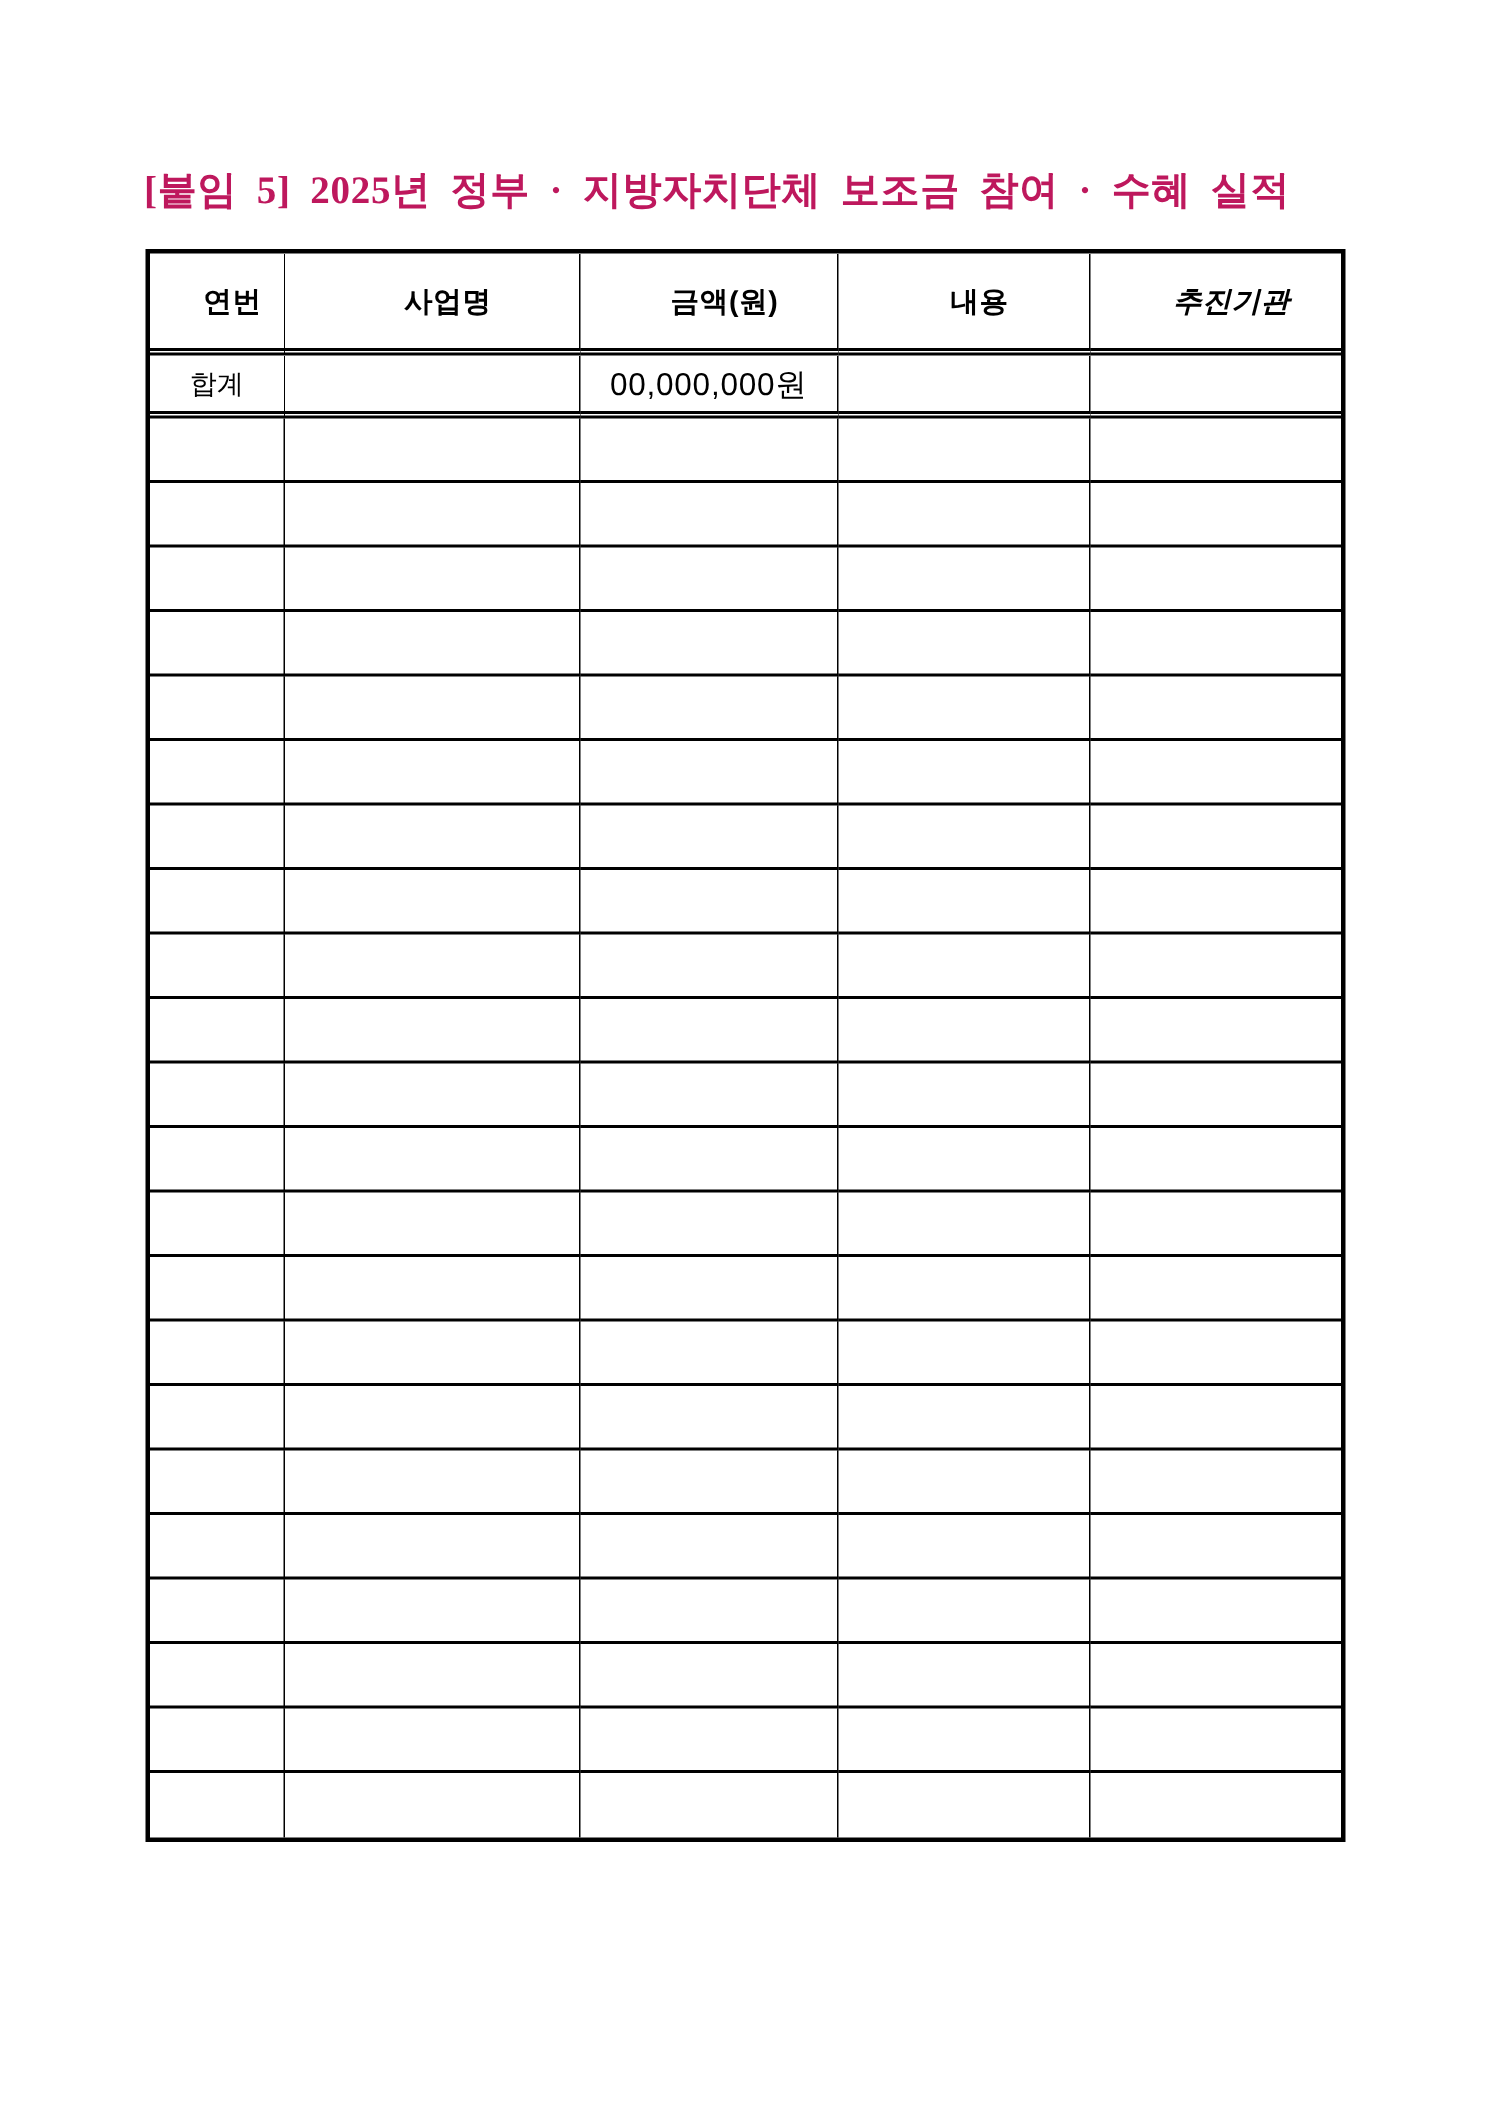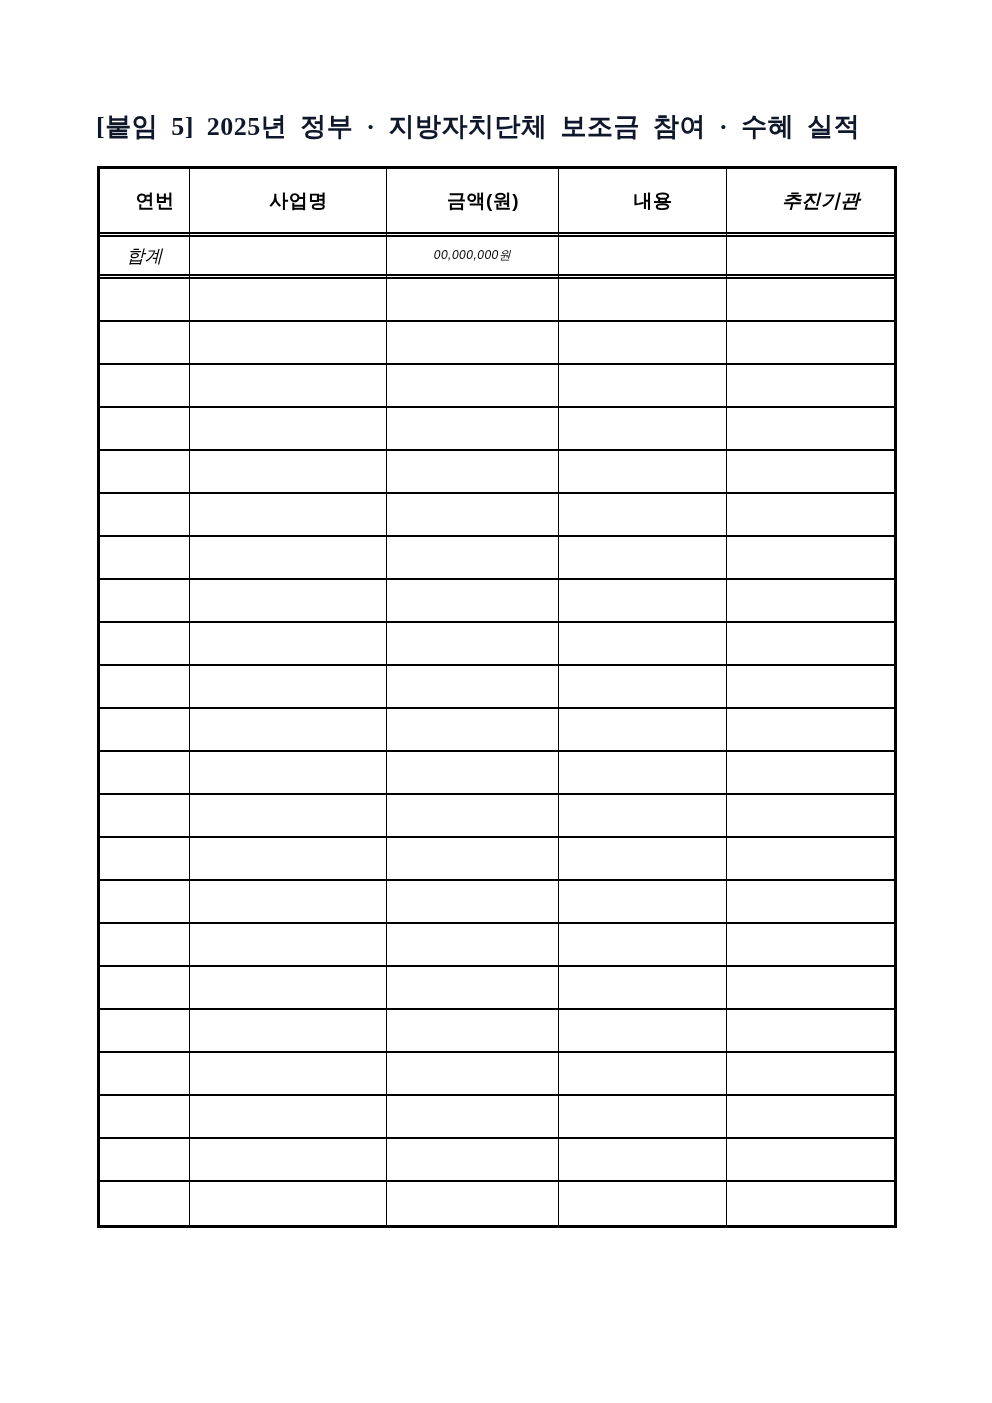--- a/index.html
+++ b/index.html
@@ -19,21 +19,21 @@
     position: absolute;
     left: 96px;
     top: 109px;
     width: 820px;
     font-family: "Liberation Serif", serif;
     font-size: 26px;
     font-weight: bold;
     letter-spacing: 0.5px;
     word-spacing: 6px;
     white-space: nowrap;
-    color: #0f172a;
+    color: #be185d;
   }
   table.grants-table {
     position: absolute;
     left: 97px;
     top: 166px;
     width: 794px;
     border-collapse: separate;
     border-spacing: 0;
     table-layout: fixed;
     border: 3px solid #000000;
@@ -54,25 +54,24 @@
     height: 68px;
     border-bottom: 5px double #000000;
     font-size: 19px;
     font-weight: bold;
     letter-spacing: 0.5px;
     padding-left: 21px;
   }
   .grants-table tr.total-row td {
     height: 42px;
     border-bottom: 5px double #000000;
-    font-style: italic;
     font-size: 18px;
   }
   .grants-table tr.total-row td.amount-cell {
-    font-size: 12px;
+    font-size: 21px;
     letter-spacing: 0.5px;
   }
   .grants-table tr.empty-row td {
     height: 43px;
     border-bottom: 2px solid #000000;
   }
   .grants-table tr.empty-row:last-child td { border-bottom: none; }
 </style>
 </head>
 <body>

